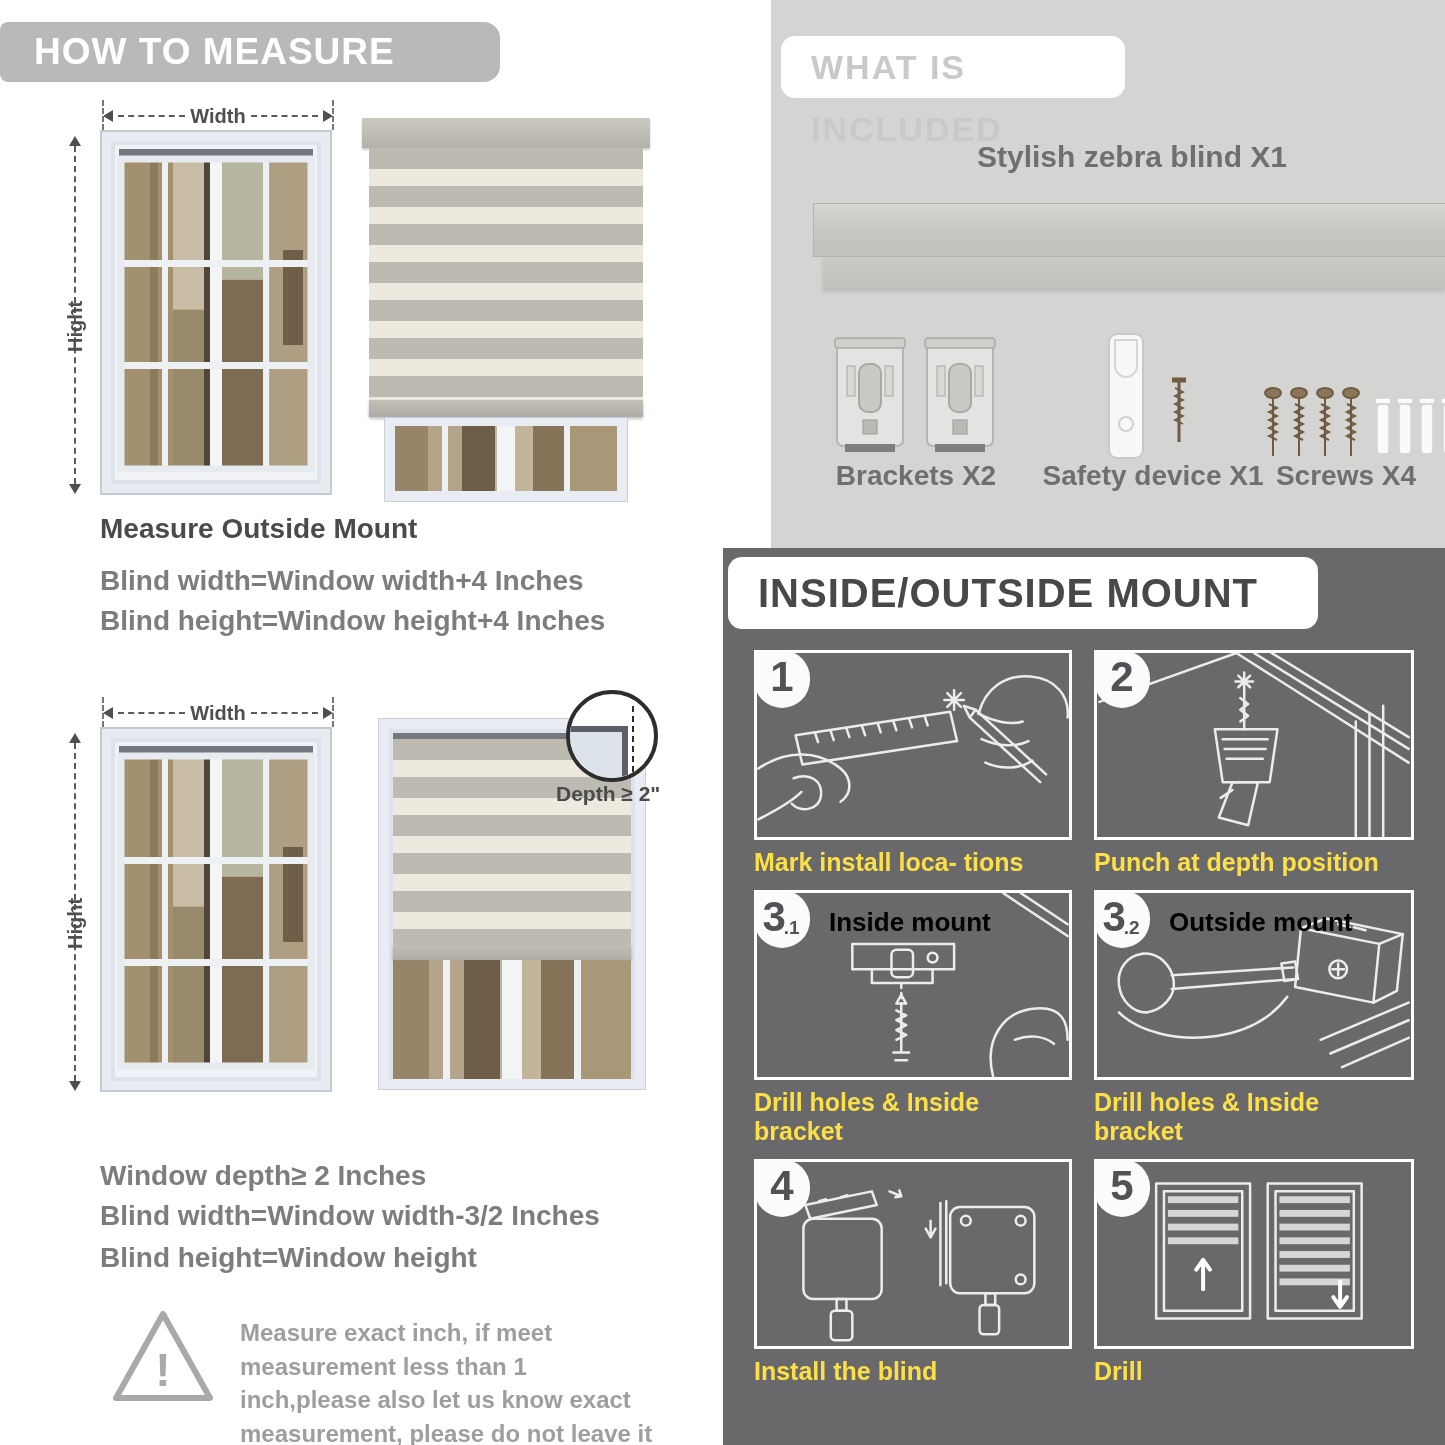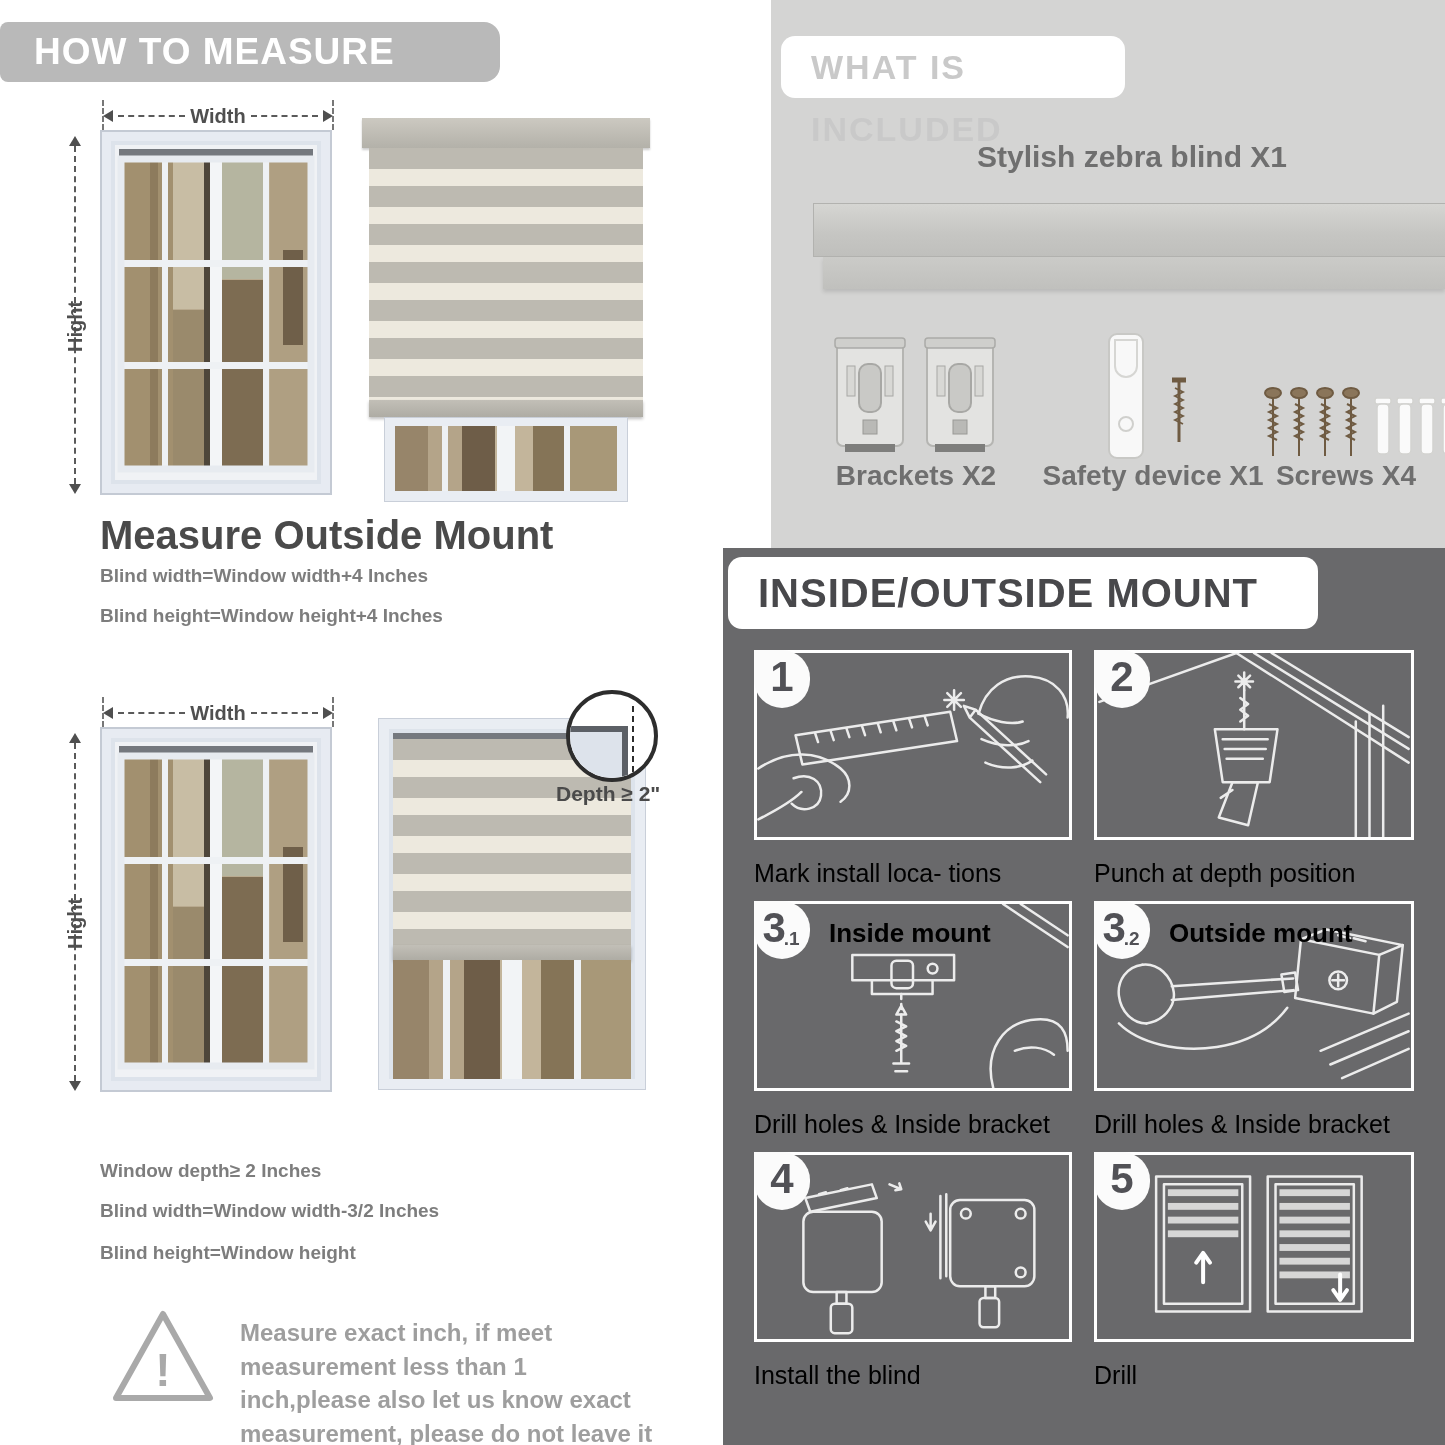--- a/index.html
+++ b/index.html
@@ -58,22 +58,22 @@
   .b2-photo { width:100%; height:119px; }
 
   .callout { position:absolute; left:566px; top:690px; width:92px; height:92px;
     border:4px solid #2d2d2d; border-radius:50%; background:#fff; overflow:hidden; }
   .c-frame { position:absolute; left:-6px; bottom:-6px; width:64px; height:58px;
     background:#dde3eb; border-top:6px solid #5c6066; border-right:6px solid #5c6066; }
   .c-dash { position:absolute; left:62px; top:12px; height:66px; border-left:2px dashed #2d2d2d; }
   .depth-label { position:absolute; left:556px; top:782px; width:140px;
     color:#4a4a4a; font-size:21px; font-weight:bold; }
 
-  .sec-title { position:absolute; color:#4a4a4a; font-size:40px; font-weight:bold; }
-  .sec-line  { position:absolute; color:#7d7d7d; font-size:19px; font-weight:bold; }
+  .sec-title { position:absolute; color:#4a4a4a; font-size:28px; font-weight:bold; }
+  .sec-line  { position:absolute; color:#7d7d7d; font-size:28px; font-weight:bold; }
 
   .warn-text { position:absolute; left:240px; top:1316px; width:420px;
     color:#9e9e9e; font-size:24px; font-weight:bold; line-height:1.4; }
 
   
   .right-top { position:absolute; left:723px; top:0; width:722px; height:548px; background:#d4d4d3;margin-left:48px; }
   .rheader { position:absolute; left:10px; top:36px; width:344px; height:62px; background:#fff;
     border-radius:14px; color:#c9c9c9; font-size:34px; font-weight:bold; letter-spacing:2px;
     line-height:62px; padding-left:30px; }
   .product-label { position:absolute; left:0; top:140px; width:100%; text-align:center;
@@ -92,21 +92,21 @@
     line-height:72px; padding-left:30px; }
   .steps { position:absolute; left:31px; top:102px; width:660px;
     display:grid; grid-template-columns:318px 320px; column-gap:22px; }
   .step { margin-bottom:13px; }
   .tile { position:relative; height:190px; border:3px solid #fff; }
   .badge { position:absolute; top:-3px; left:-3px; width:56px; height:58px; background:#fbfbfb;
     border-radius:0 30px 30px 30px; color:#515156; text-align:center; }
   .b-num { font-size:42px; font-weight:bold; line-height:54px; }
   .b-sub { font-size:19px; font-weight:bold; position:relative; top:3px; left:-2px; }
   .tile-label { position:absolute; left:72px; top:14px; color:#000000; font-size:26px; font-weight:bold; }
-  .caption { margin-top:19px; color:#000000; font-size:25px; font-weight:normal; }
+  .caption { margin-top:8px; color:#fde047; font-size:25px; font-weight:bold; }
   .art { position:absolute; inset:0; width:100%; height:100%; }
   .art path, .art rect, .art circle, .art line, .art ellipse { vector-effect:non-scaling-stroke; }
 </style>
 </head>
 <body>
 
 <div id="page">
 
   <svg width="0" height="0" style="position:absolute">
     <defs>

